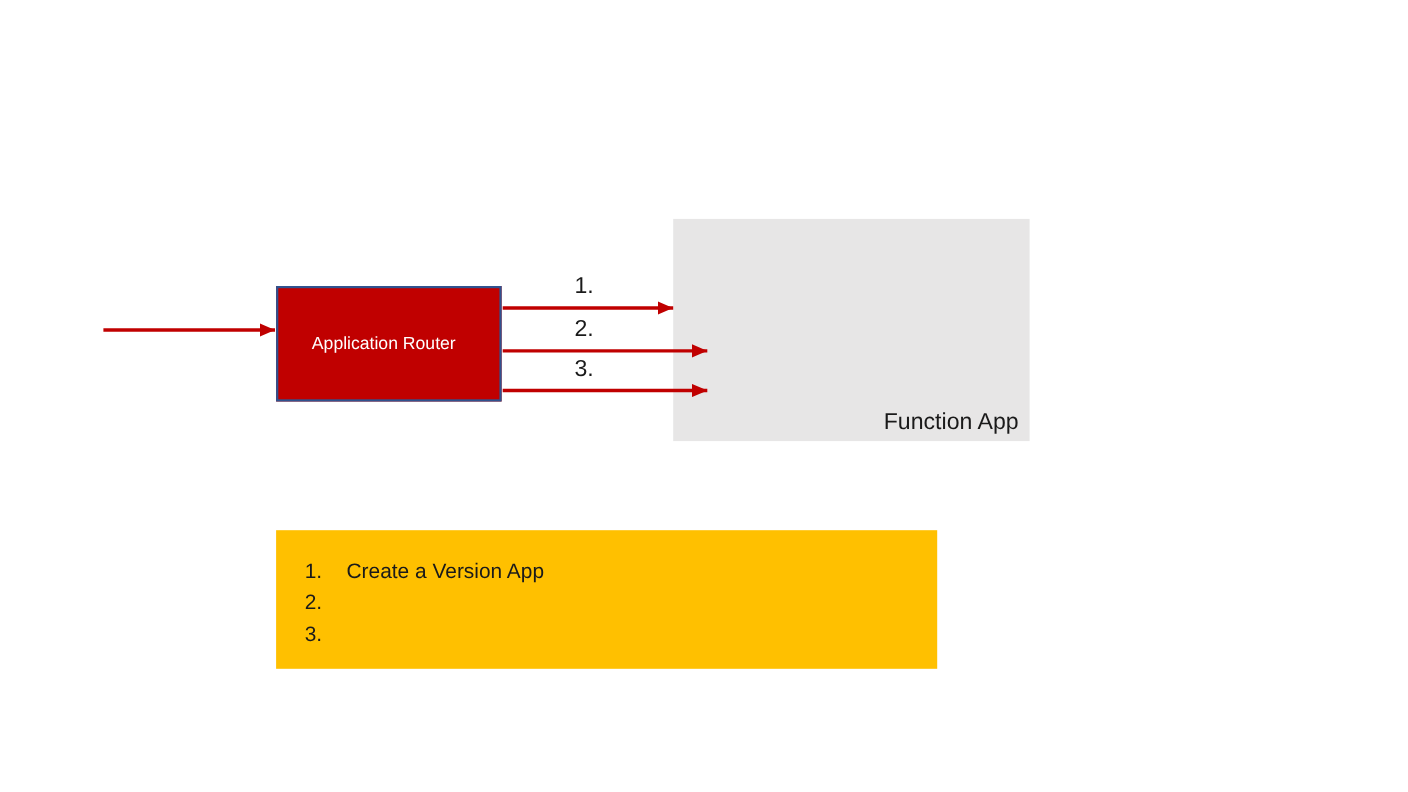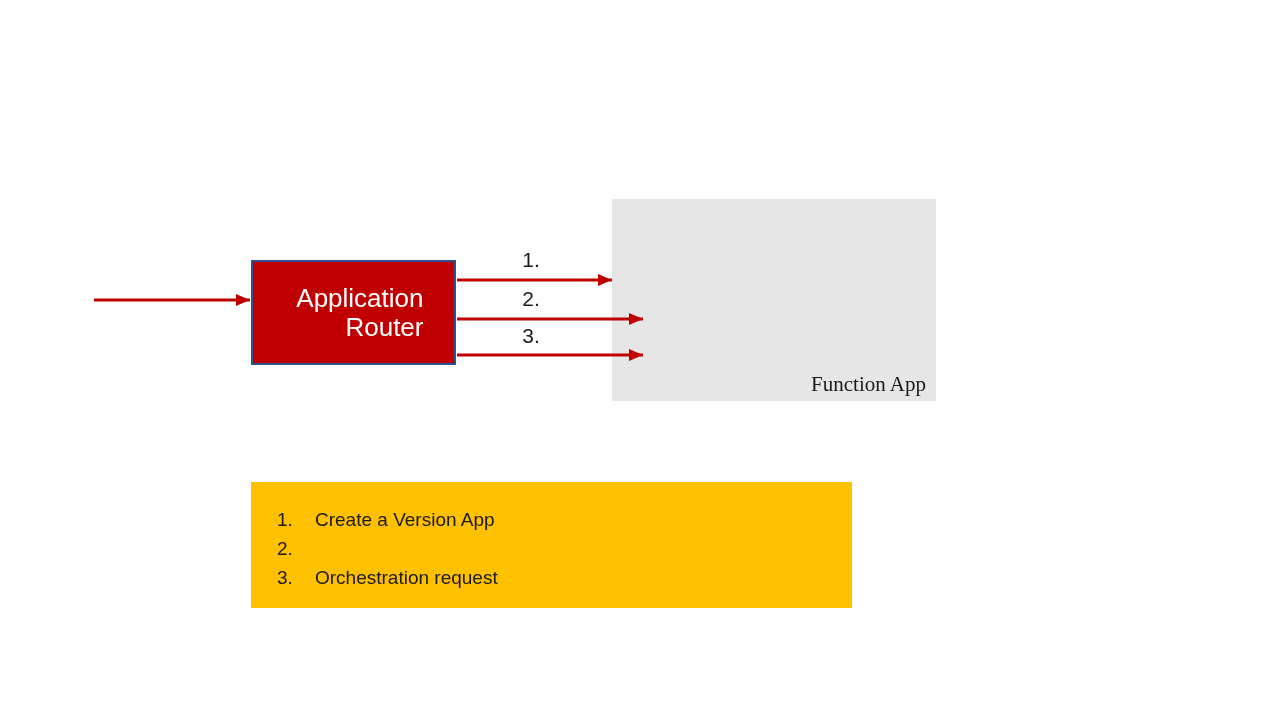--- a/index.html
+++ b/index.html
@@ -23,36 +23,35 @@
 
   .abs { position: absolute; }
 
   
   .router-box {
     left: 251px; top: 260px; width: 205px; height: 105px;
     background: var(--router-fill);
     border: 2px solid var(--box-border);
     color: var(--text-light);
     display: flex; align-items: center; justify-content: center;
-    text-align: right;
-    font-size: 26px; line-height: 29px;
+    text-align: left;
+    font-size: 16px; line-height: 29px;
   }
   .router-box .label-inner { width: 140px; }
 
   
   .function-app {
     left: 612px; top: 199px; width: 324px; height: 202px;
     background: var(--function-app-bg);
   }
   .function-app-caption {
     left: 612px; top: 371px; width: 314px;
     text-align: right;
     font-size: 21px; line-height: 26px;
     color: var(--text-dark);
-    font-family: Liberation Serif, serif;
   }
 
   
   .version-box {
     left: 643px; top: 240px; width: 263px; height: 123px;
     background: var(--version-fill);
     border: 1.5px solid var(--box-border);
     color: var(--text-light);
     display: flex; align-items: center; justify-content: center;
     font-size: 20px;
@@ -122,17 +121,16 @@
   <div class="abs legend-box">
     <div class="legend-row">
       <span class="legend-num">1.</span>
       <span class="legend-text">Create a Version App</span>
     </div>
     <div class="legend-row">
       <span class="legend-num">2.</span>
     </div>
     <div class="legend-row">
       <span class="legend-num">3.</span>
-      <span class="legend-text">Orchestration request</span>
     </div>
   </div>
 
 </div>
 
 </body></html>

